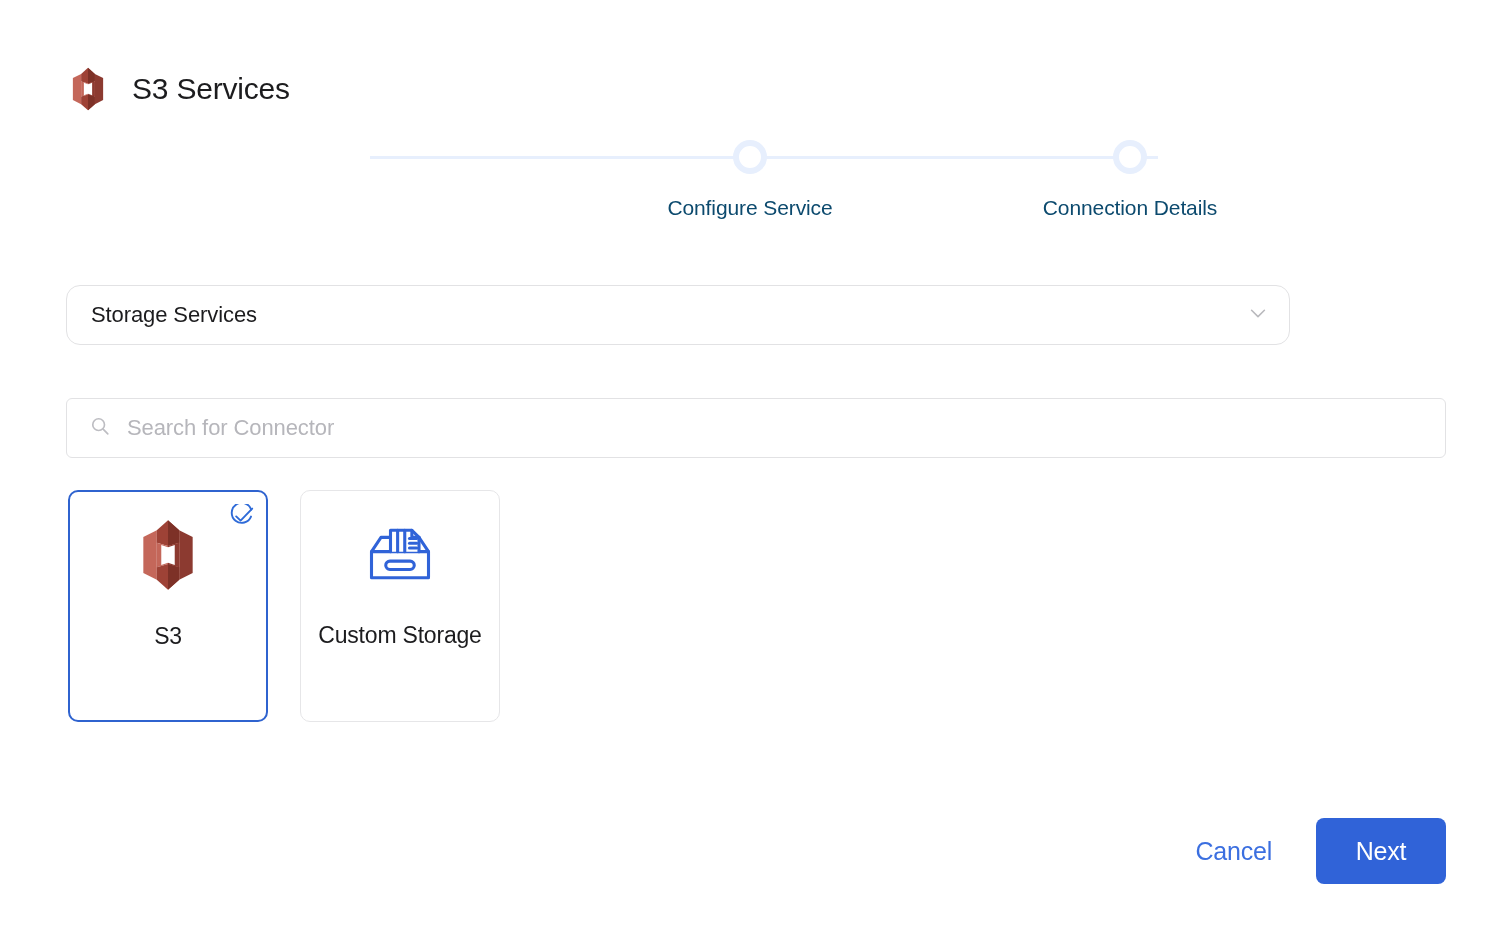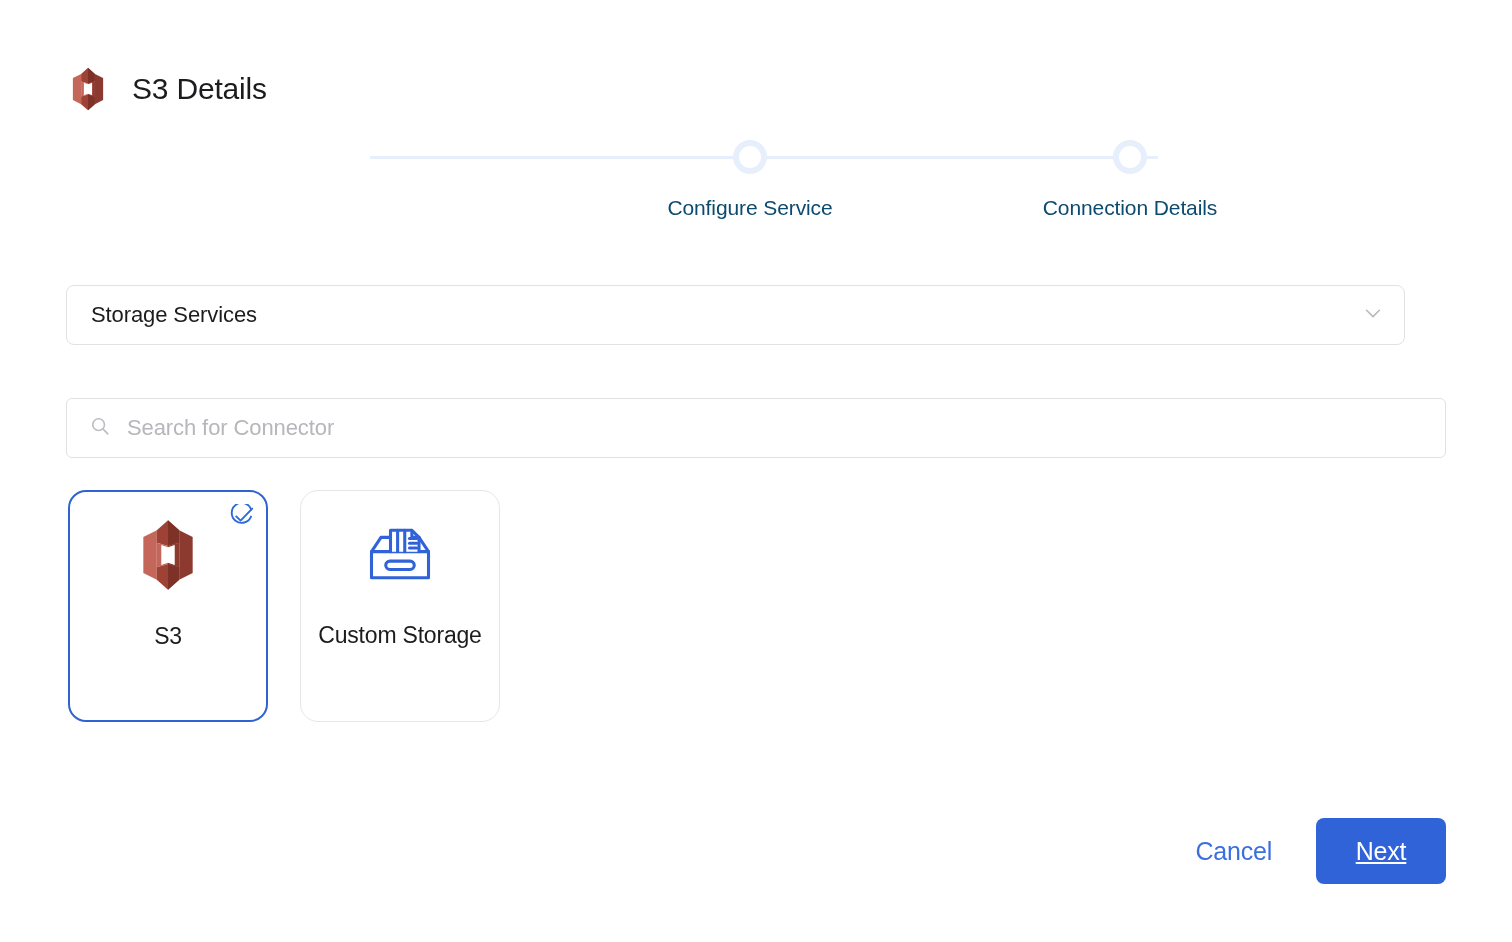--- a/index.html
+++ b/index.html
@@ -94,25 +94,25 @@
   }
   .step.active .step-label {
     color: #3b6fe0;
   }
 
   
   .select-box {
     position: absolute;
     left: 66px;
     top: 285px;
-    width: 1339px;
+    width: 1224px;
     height: 60px;
     box-sizing: border-box;
     border: 1px solid #e2e2e4;
-    border-radius: 8px;
+    border-radius: 14px;
     background: #ffffff;
     display: flex;
     align-items: center;
     padding: 0 20px 0 24px;
     cursor: pointer;
   }
   .select-value {
     flex: 1;
     font-size: 22px;
     color: #1c1c1e;
@@ -160,21 +160,21 @@
     top: 490px;
     display: flex;
     gap: 32px;
   }
   .card {
     position: relative;
     width: 200px;
     height: 232px;
     box-sizing: border-box;
     border: 1px solid #e6e6e8;
-    border-radius: 18px;
+    border-radius: 10px;
     background: #ffffff;
     display: flex;
     flex-direction: column;
     align-items: center;
     cursor: pointer;
   }
   .card.selected {
     border: 2px solid #2f63cf;
   }
   .card-icon-wrap {
@@ -225,21 +225,20 @@
     background: #3063d8;
     border: none;
     border-radius: 8px;
     width: 130px;
     height: 66px;
     font-family: "Liberation Sans", sans-serif;
     font-size: 25px;
     color: #ffffff;
     cursor: pointer;
     letter-spacing: -0.2px;
-    text-decoration: underline;
   }
 </style>
 </head>
 <body>
 
 <div class="page">
 
   <div class="header">
     <span>
       <svg class="header-icon" viewBox="0 0 64 66" xmlns="http://www.w3.org/2000/svg">
@@ -248,21 +247,21 @@
         <polygon points="22,11 32,2 42,11 42,22 32,25 22,22" fill="#9e4236"></polygon>
         <polygon points="32,2 42,11 42,22 32,25" fill="#7d3127"></polygon>
         <polygon points="22,22 32,25 42,22 42,44 32,41 22,44" fill="#c4675a"></polygon>
         <polygon points="32,25 42,22 42,44 32,41" fill="#8c3a30"></polygon>
         <polygon points="22,44 32,41 42,44 42,55 32,64 22,55" fill="#9e4236"></polygon>
         <polygon points="32,41 42,44 42,55 32,64" fill="#7d3127"></polygon>
         <polygon points="26,24 32,26 32,40 26,42" fill="#ffffff"></polygon>
         <polygon points="32,26 38,24 38,42 32,40" fill="#ffffff"></polygon>
       </svg>
     </span>
-    <div class="header-title">S3 Details</div>
+    <div class="header-title">S3 Services</div>
   </div>
 
   <div class="stepper">
     <div class="stepper-track"></div>
 
 
     <div class="step">
       <div class="step-dot"></div>
       <div class="step-label">Configure Service</div>
     </div>

